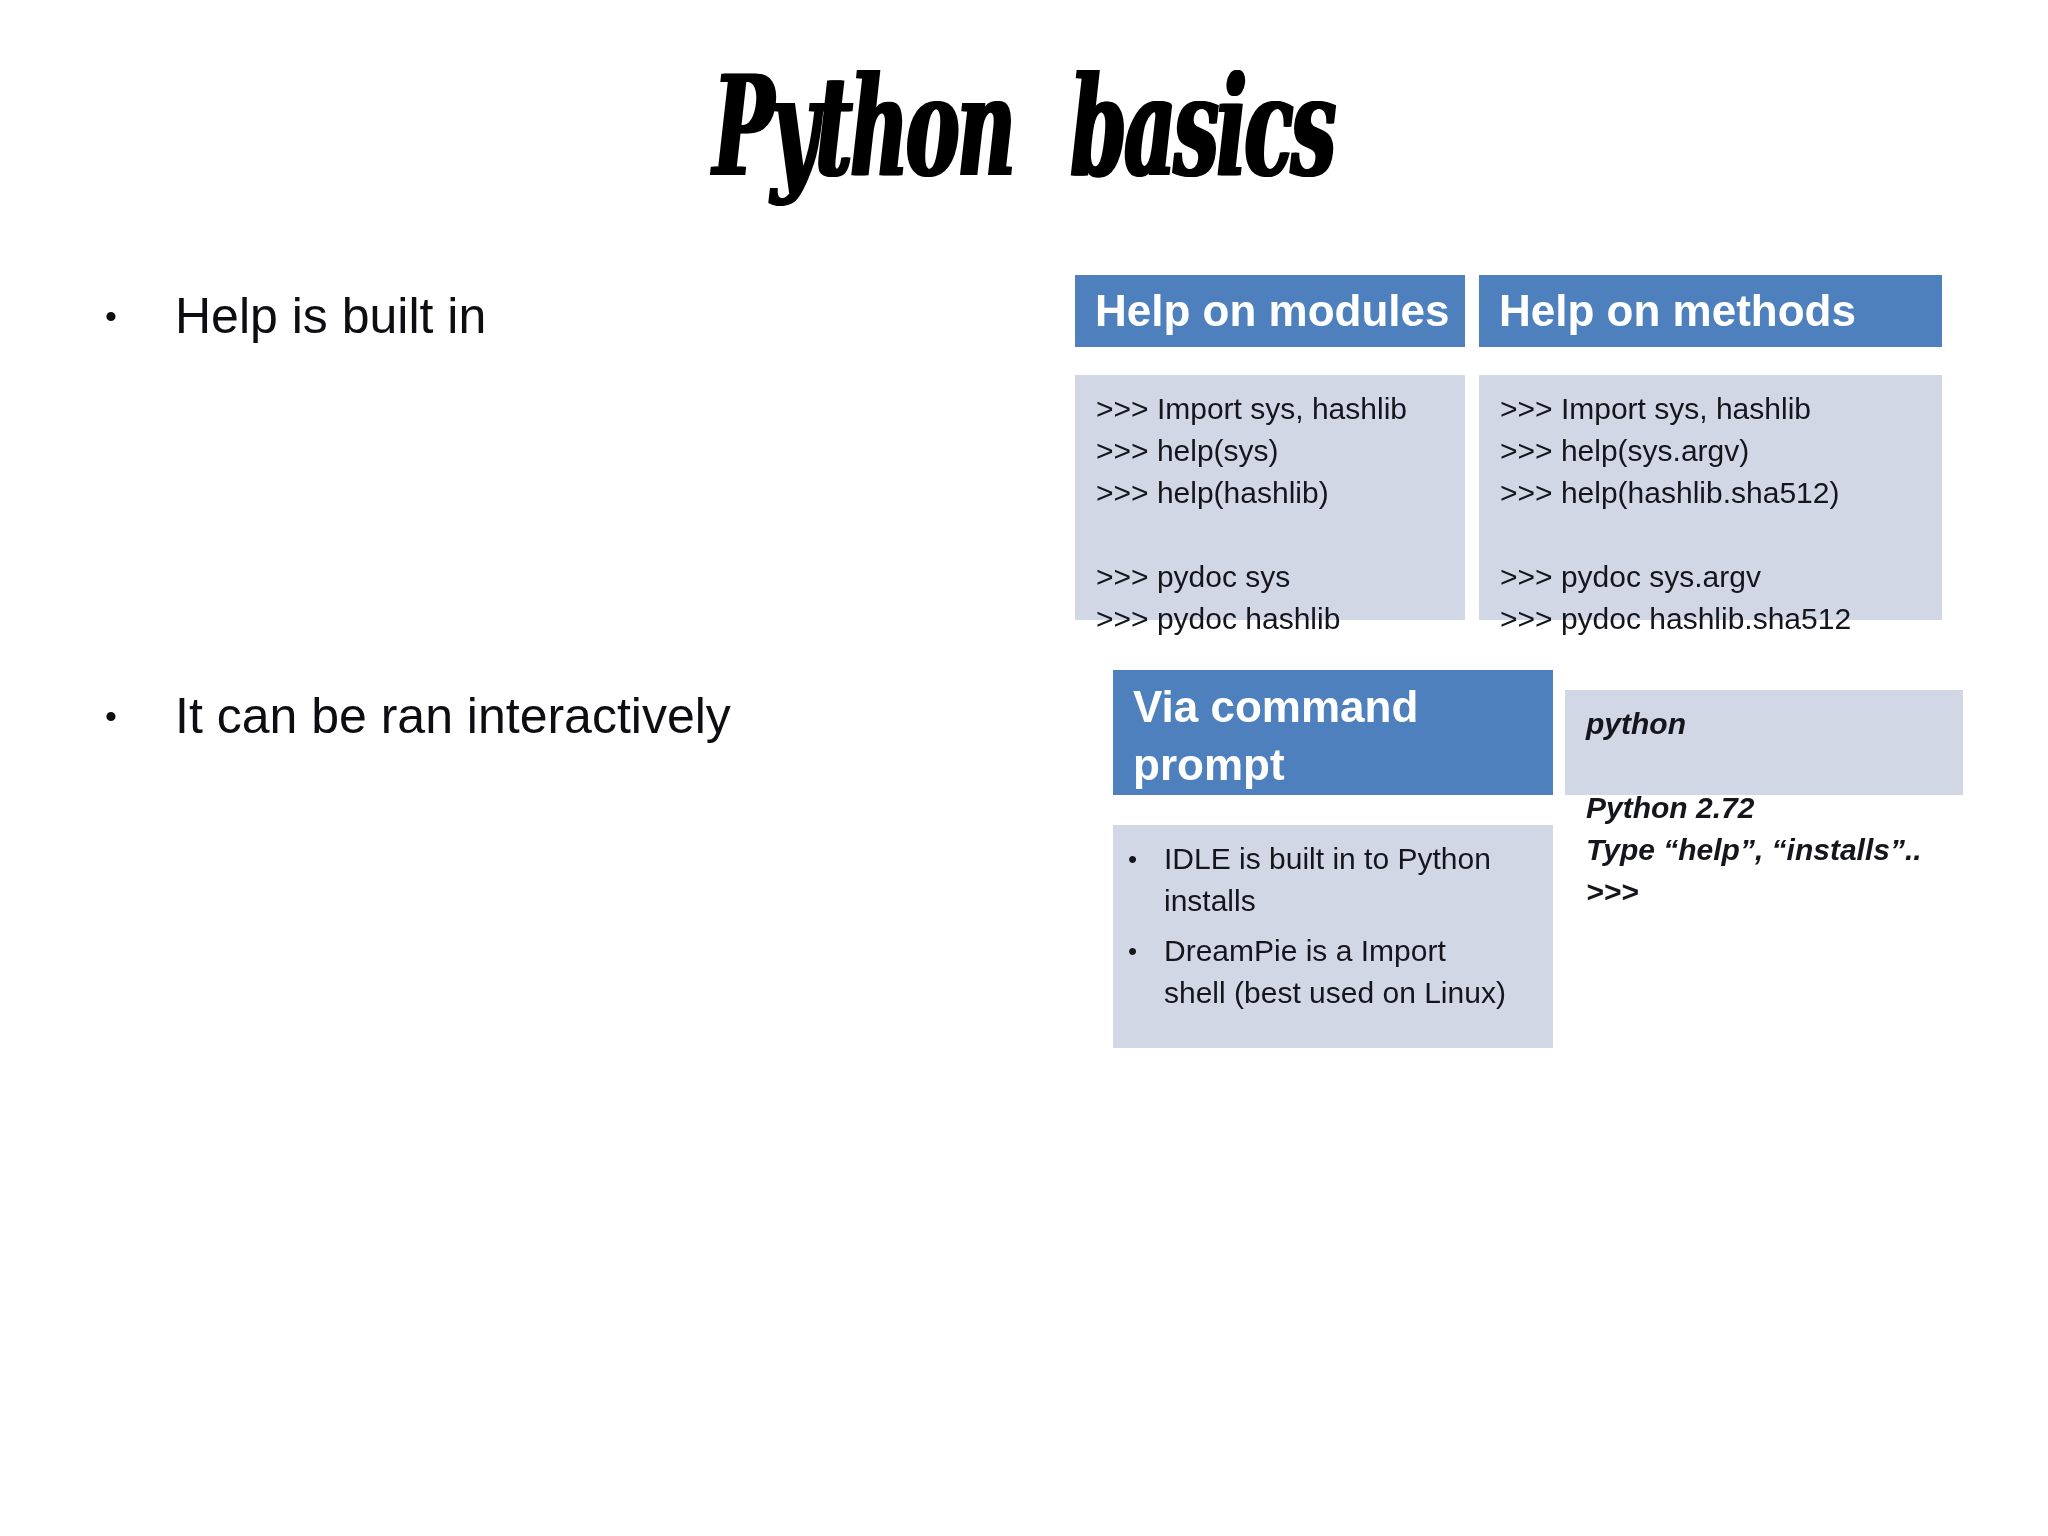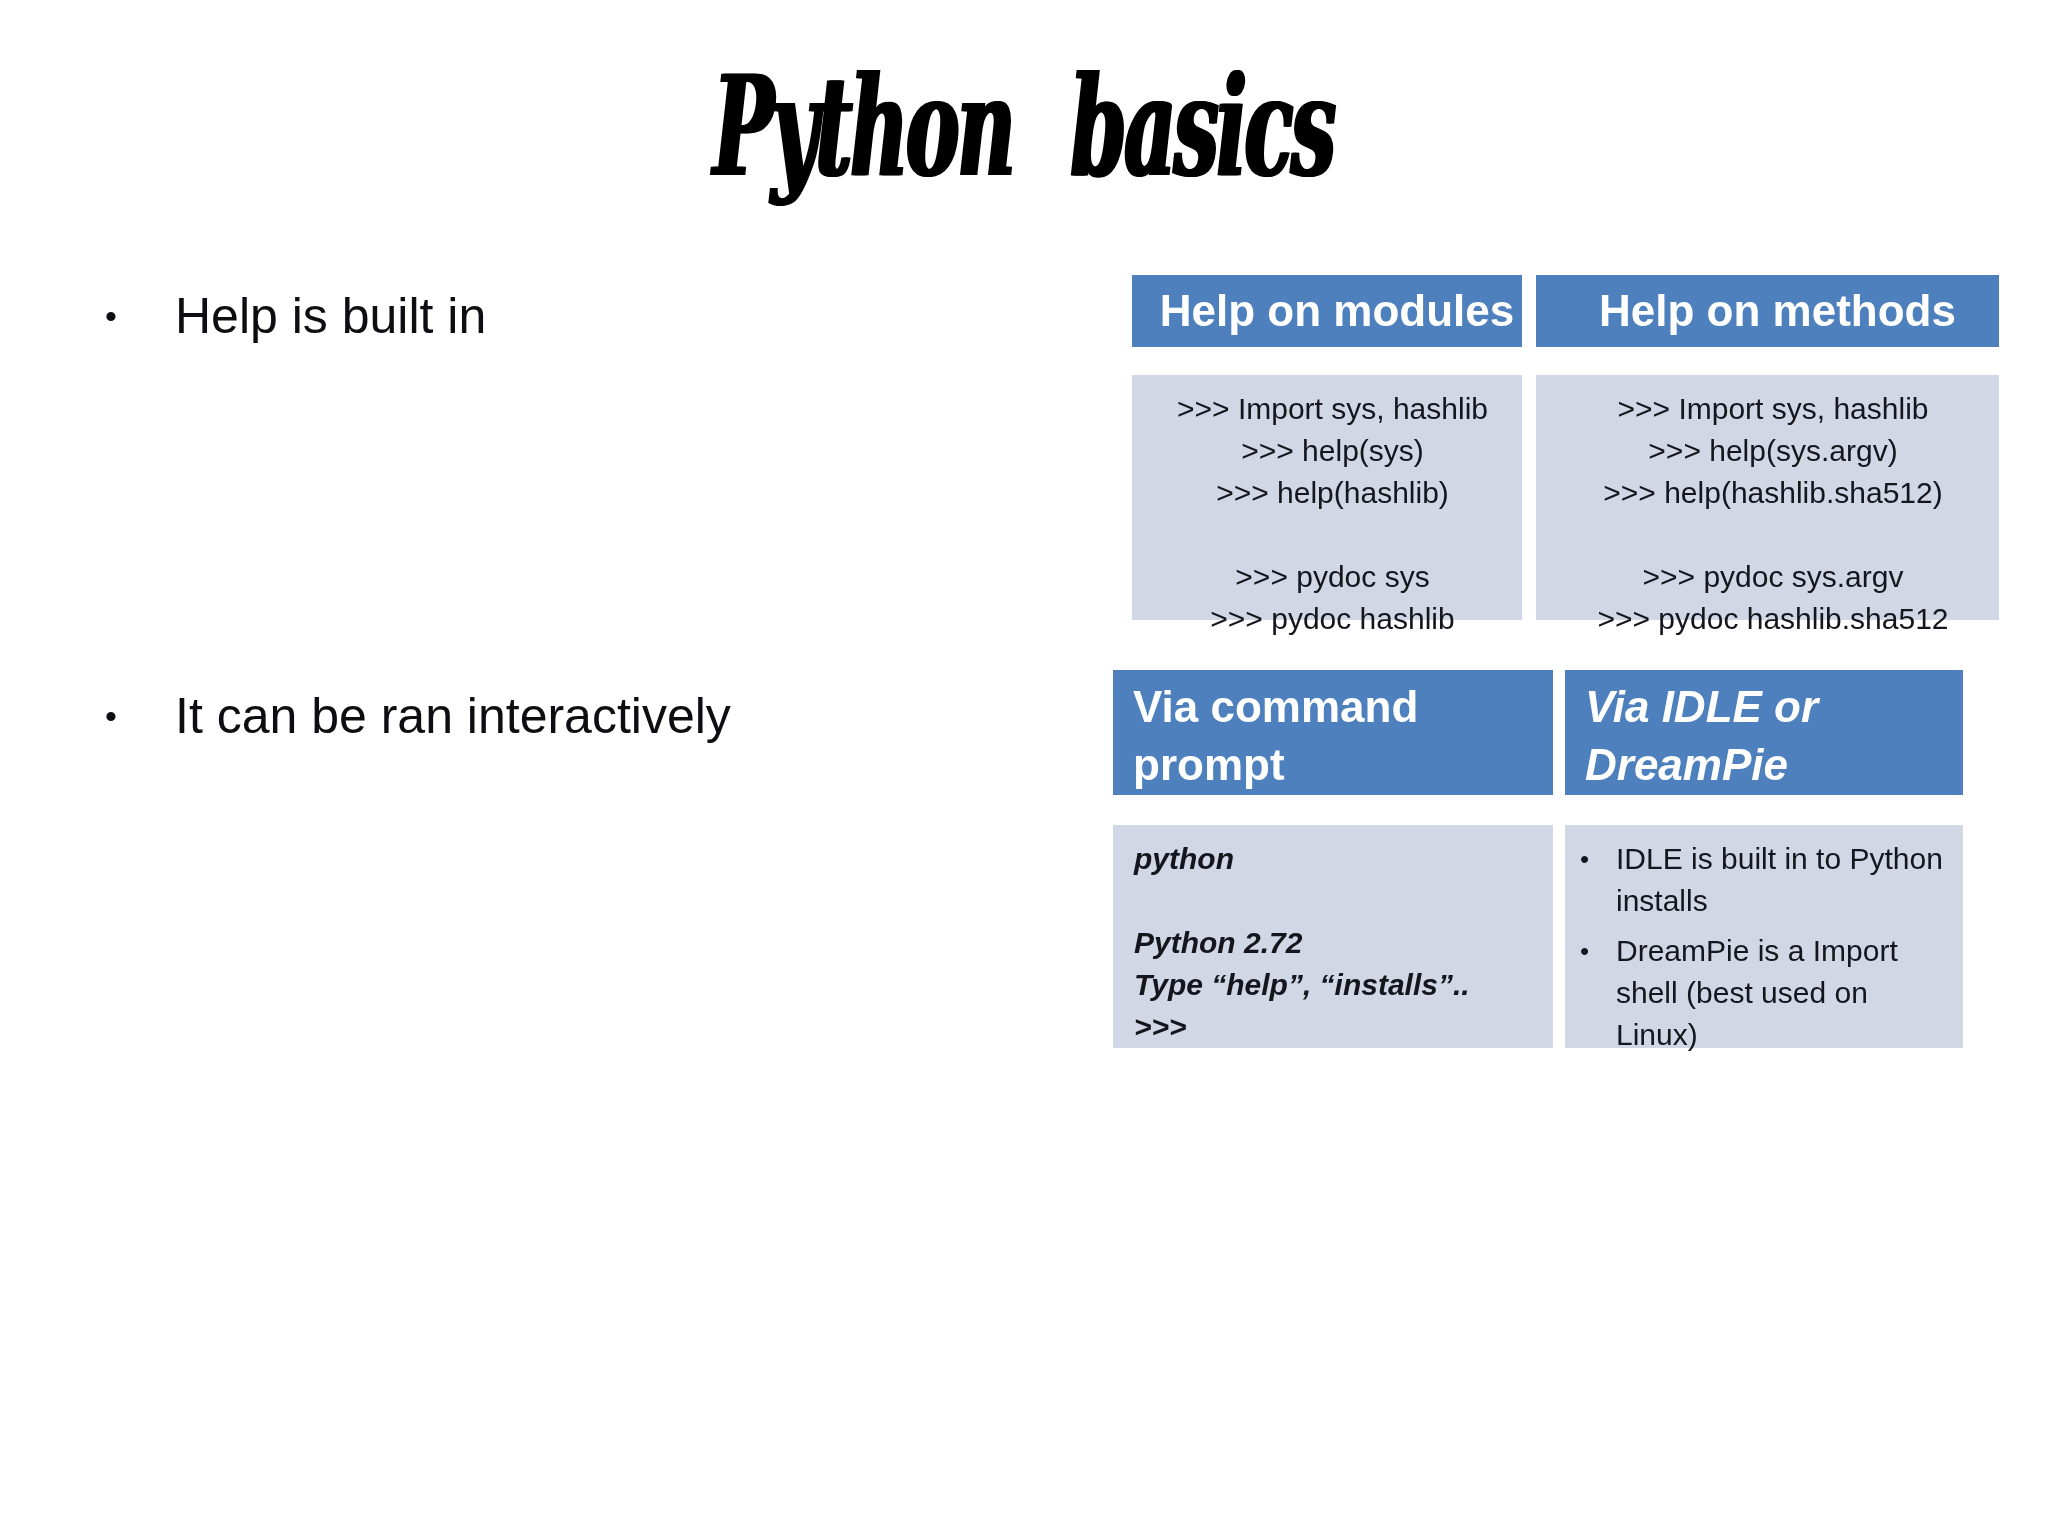--- a/index.html
+++ b/index.html
@@ -45,24 +45,24 @@
   }
   .bullet .dot{
     width:70px;flex:0 0 70px;font-size:34px;padding-top:9px;
   }
   .bullet-1{top:288px;}
   .bullet-2{top:688px;}
 
   
   .ptable{position:absolute;display:grid;}
   .table1{
-    left:1132px;top:275px;
+    left:1075px;top:275px;
     grid-template-columns:390px 463px;
     grid-template-rows:72px 265px;
-    column-gap:14px;row-gap:8px;text-align:center;
+    column-gap:14px;row-gap:8px;
   }
   .table2{
     left:1113px;top:670px;
     grid-template-columns:440px 398px;
     grid-template-rows:125px 243px;
     column-gap:12px;row-gap:10px;
   }
   .th{
     background:var(--header-blue);
     color:#FFFFFF;font-weight:bold;font-size:44px;
@@ -125,24 +125,20 @@
       <div class="code-line">&gt;&gt;&gt; pydoc sys.argv</div>
       <div class="code-line">&gt;&gt;&gt; pydoc hashlib.sha512</div>
     </div>
   </div>
 
   <div class="ptable table2">
     <div class="th">
       <span>Via command</span>
       <span>prompt</span>
     </div>
-    <div class="th italic">
-      <span>Via IDLE or</span>
-      <span>DreamPie</span>
-    </div>
     <div class="td">
       <div class="code-line bold-line">python</div>
       <div class="code-line bold-line"></div>
       <div class="code-line bold-line">Python 2.72</div>
       <div class="code-line bold-line">Type “help”, “installs”..</div>
       <div class="code-line bold-line">&gt;&gt;&gt;</div>
     </div>
     <div class="td cell-bullets">
       <div class="cell-bullet">
         <span class="cb-dot">•</span>

